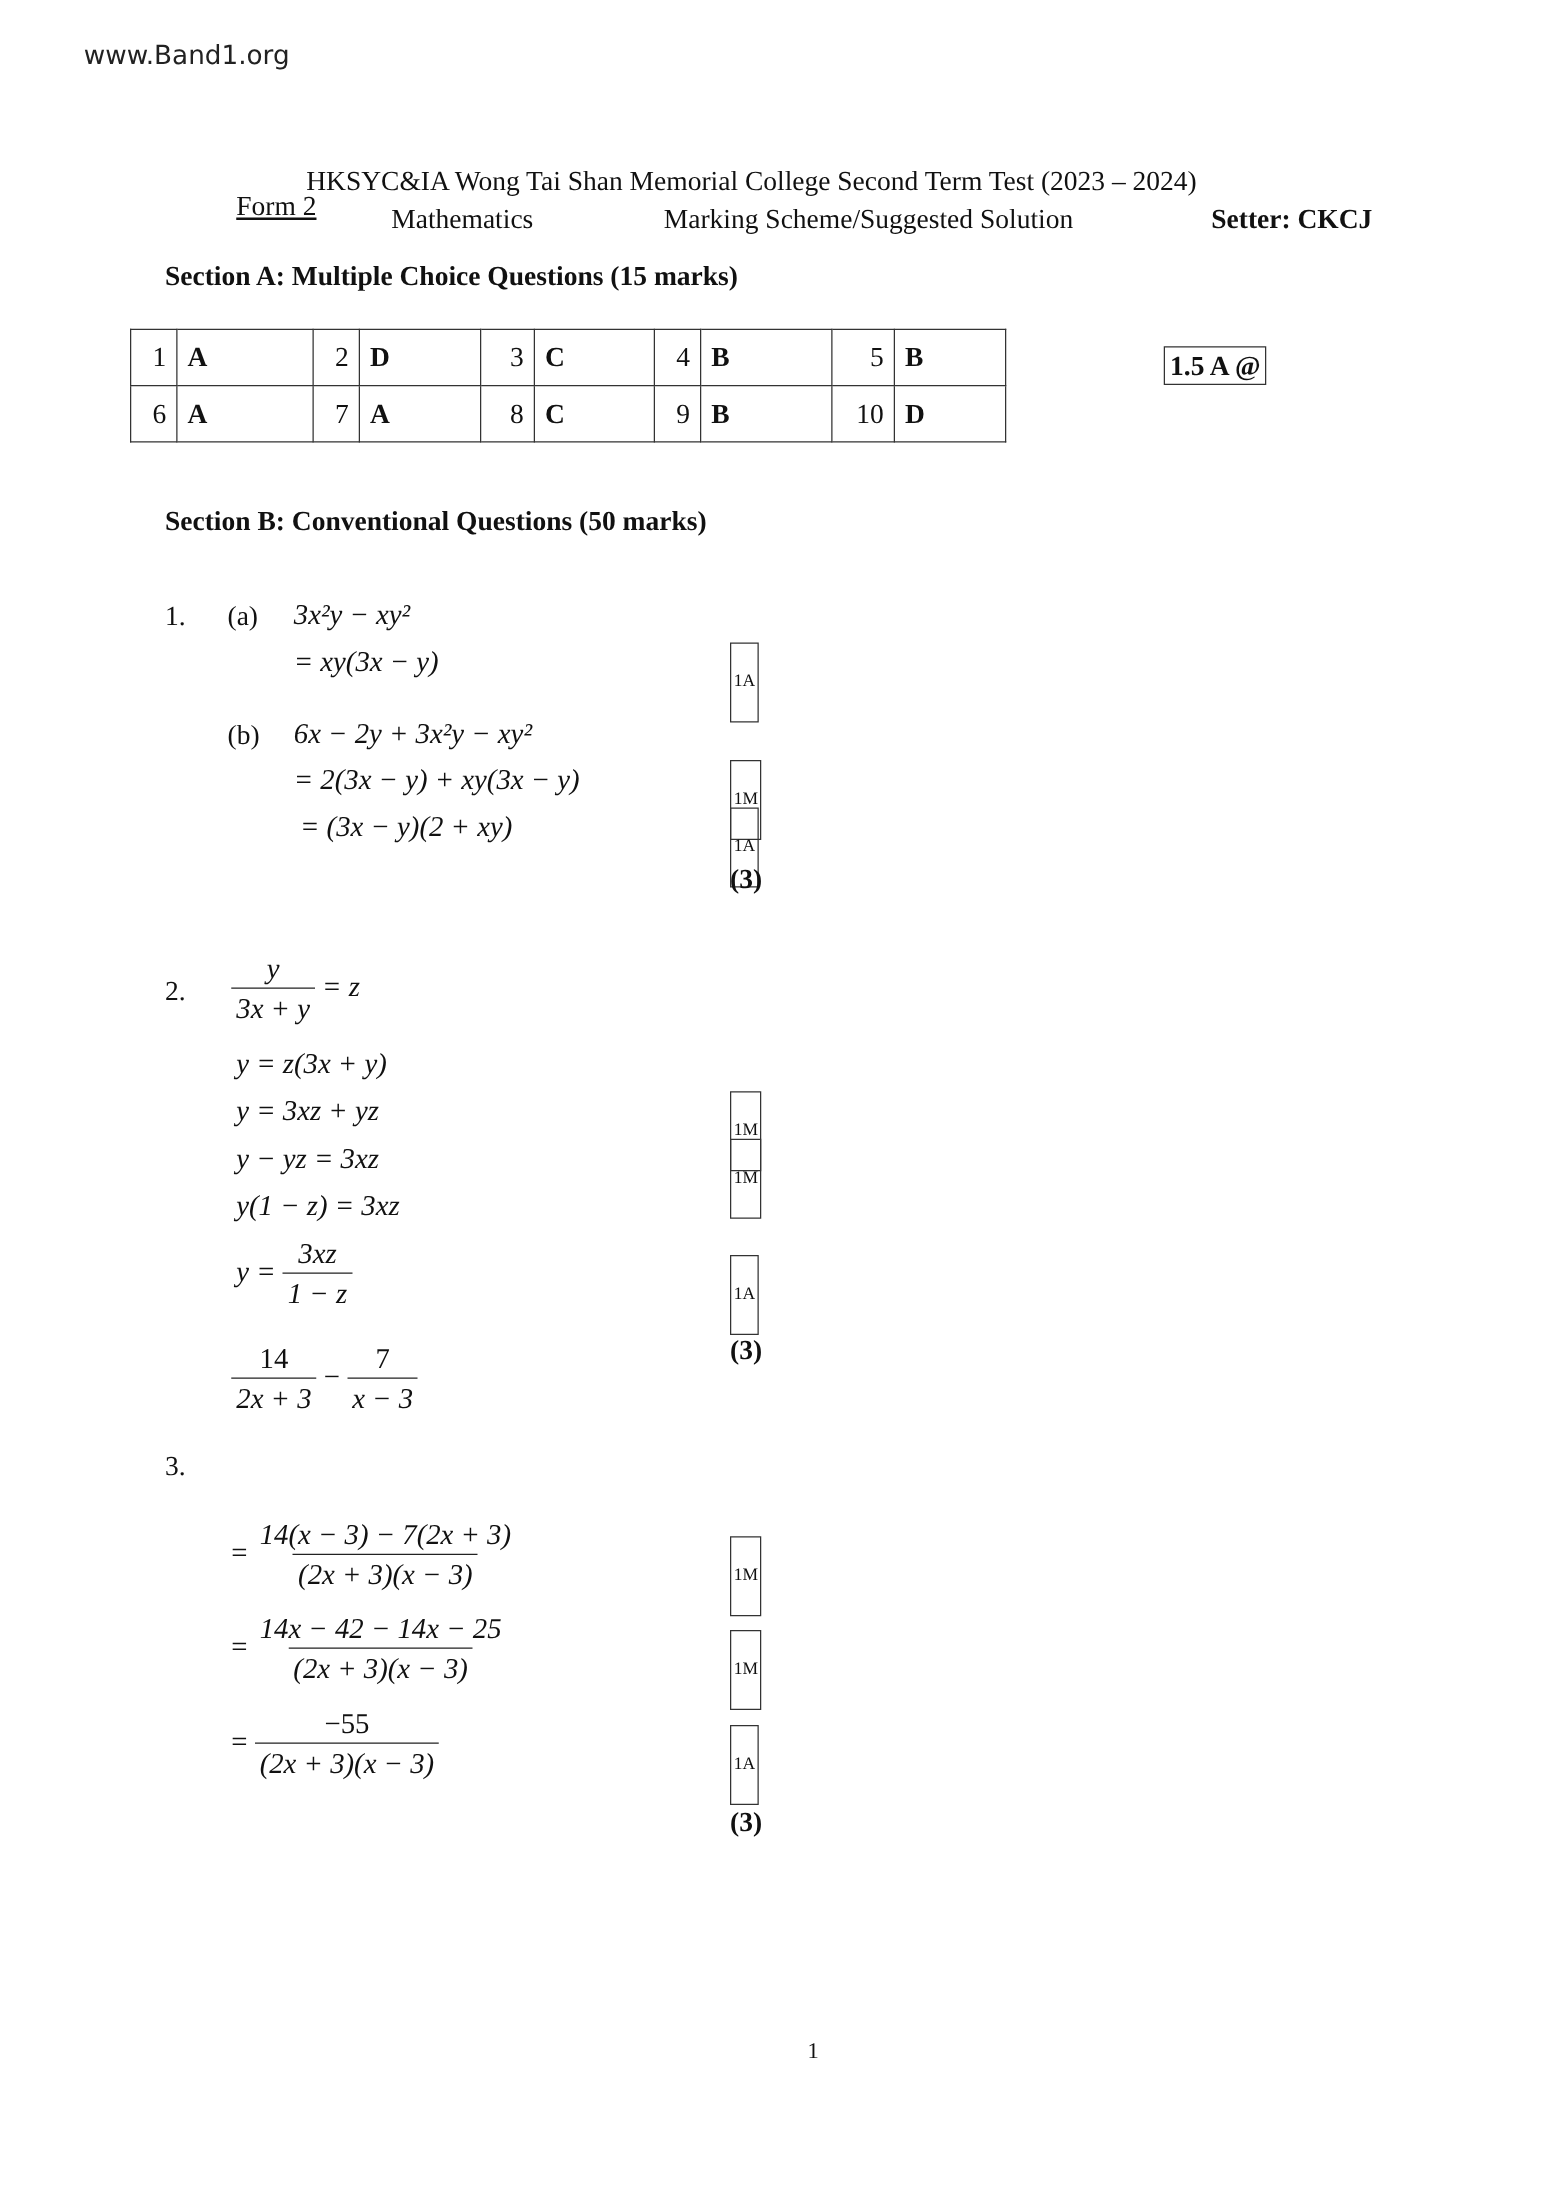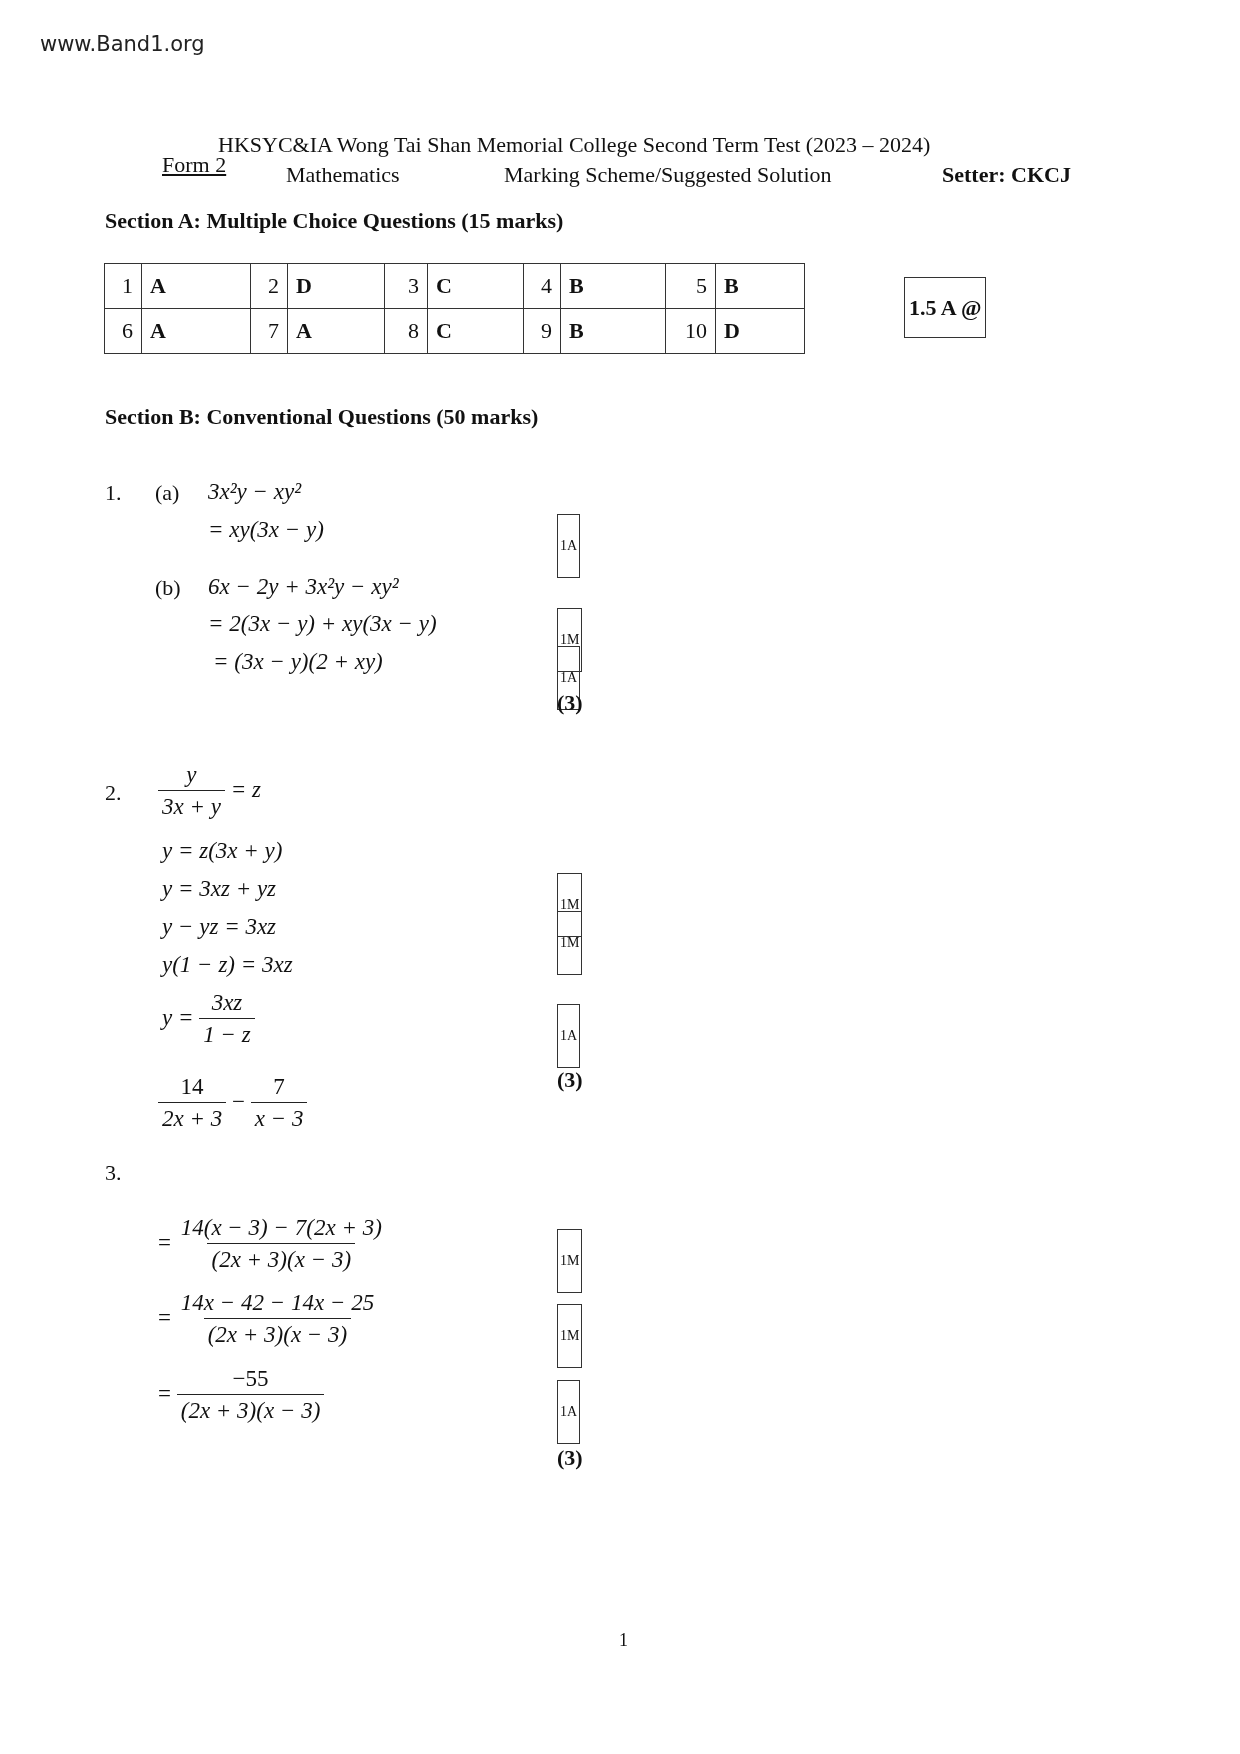--- a/index.html
+++ b/index.html
@@ -1,26 +1,26 @@
 <!DOCTYPE html>
 <html><head>
 <meta charset="utf-8">
 <style>
   html, body { margin:0; padding:0; background:#fff; }
   body { width:1240px; height:1754px; position:relative; overflow:hidden; color:#111; font-family:"Liberation Serif", serif; }
-  .abs { position:absolute; white-space:nowrap; }
+  .abs { position:absolute; white-space:nowrap;margin-left:27px; }
   .site { left:40px; top:32px; font-family:"DejaVu Sans", sans-serif; font-size:21px; color:#222; }
   .hdr { font-size:22px; line-height:26px; }
   .bold { font-weight:bold; }
   .sec { font-size:22px; font-weight:bold; }
   table.mc { position:absolute; left:104px; top:263px; border-collapse:collapse; font-size:22px; }
   table.mc td { border:1.5px solid #333; height:44px; padding:0 8px; }
   table.mc td.n { text-align:right; }
   table.mc td.a { font-weight:bold; text-align:left; }
-  .note { left:904px; top:277px; border:1.5px solid #333; font-size:22px; font-weight:bold; padding:16px 4px; line-height:27px; }
+  .note { left:904px; top:277px; border:1.5px solid #333; font-size:22px; font-weight:bold; padding:1px 4px; line-height:27px; }
   .m { font-size:23px; font-style:italic; }
   .m .r { font-style:normal; }
   .qn { font-size:22px; }
   .mark { left:557px; border:1.5px solid #333; font-size:14px; line-height:30px; padding:16px 2px; }
   .tot { left:557px; font-size:22px; font-weight:bold; }
   .frac { display:inline-flex; flex-direction:column; align-items:center; vertical-align:middle; }
   .frac .num { padding:0 4px; line-height:30px; }
   .frac .den { border-top:1.5px solid #222; padding:0 4px; line-height:32px; }
   .pg { left:619px; top:1630px; font-size:18px; }
 </style>

